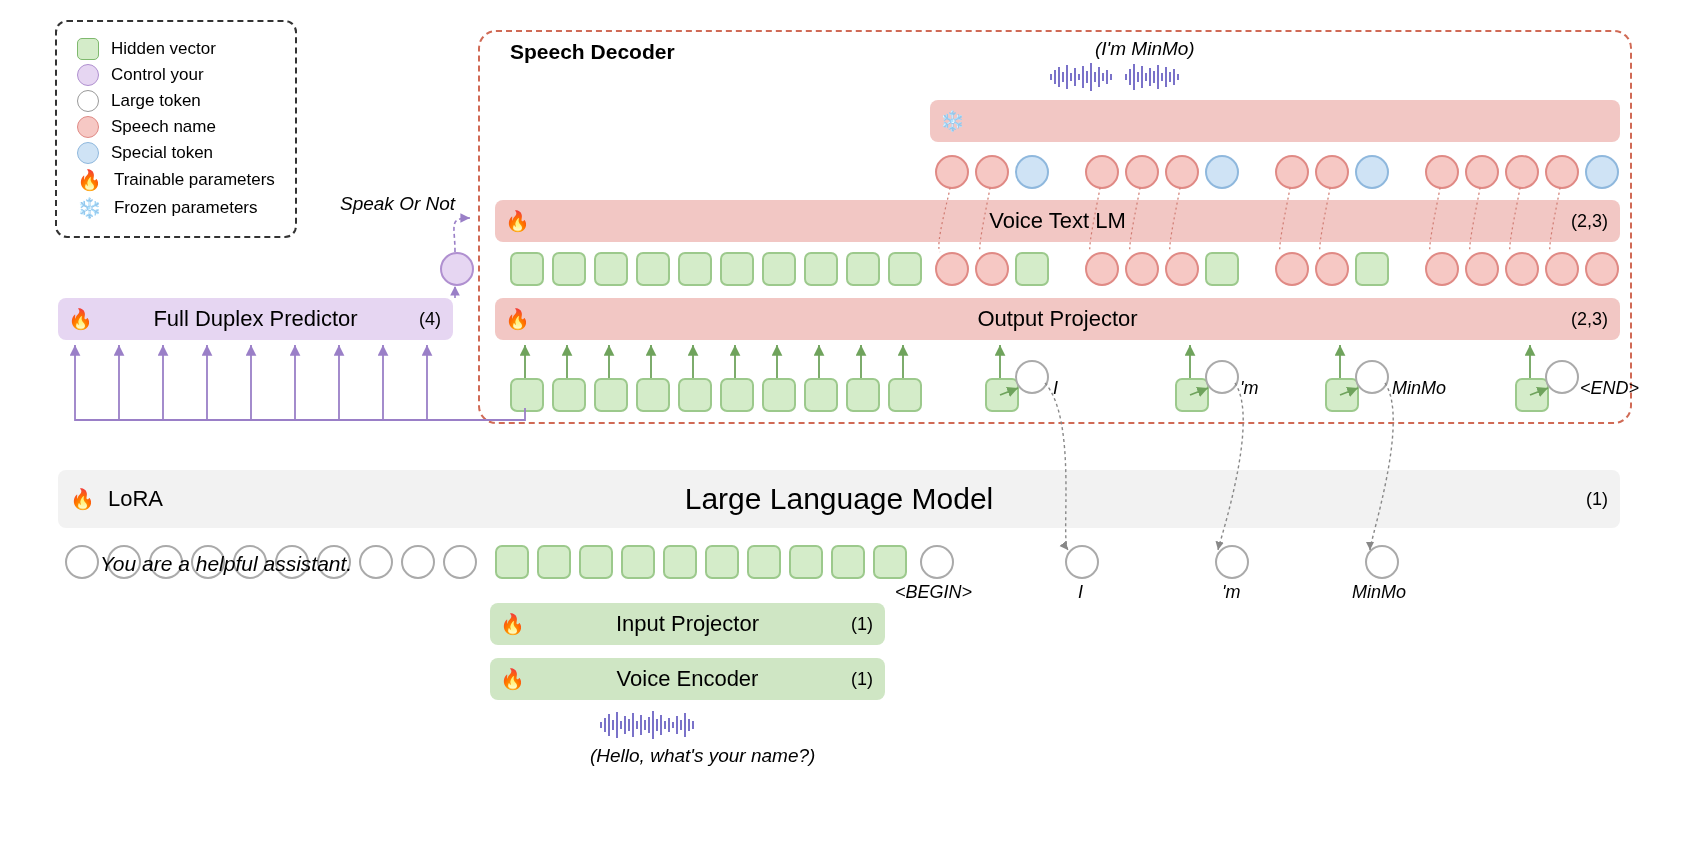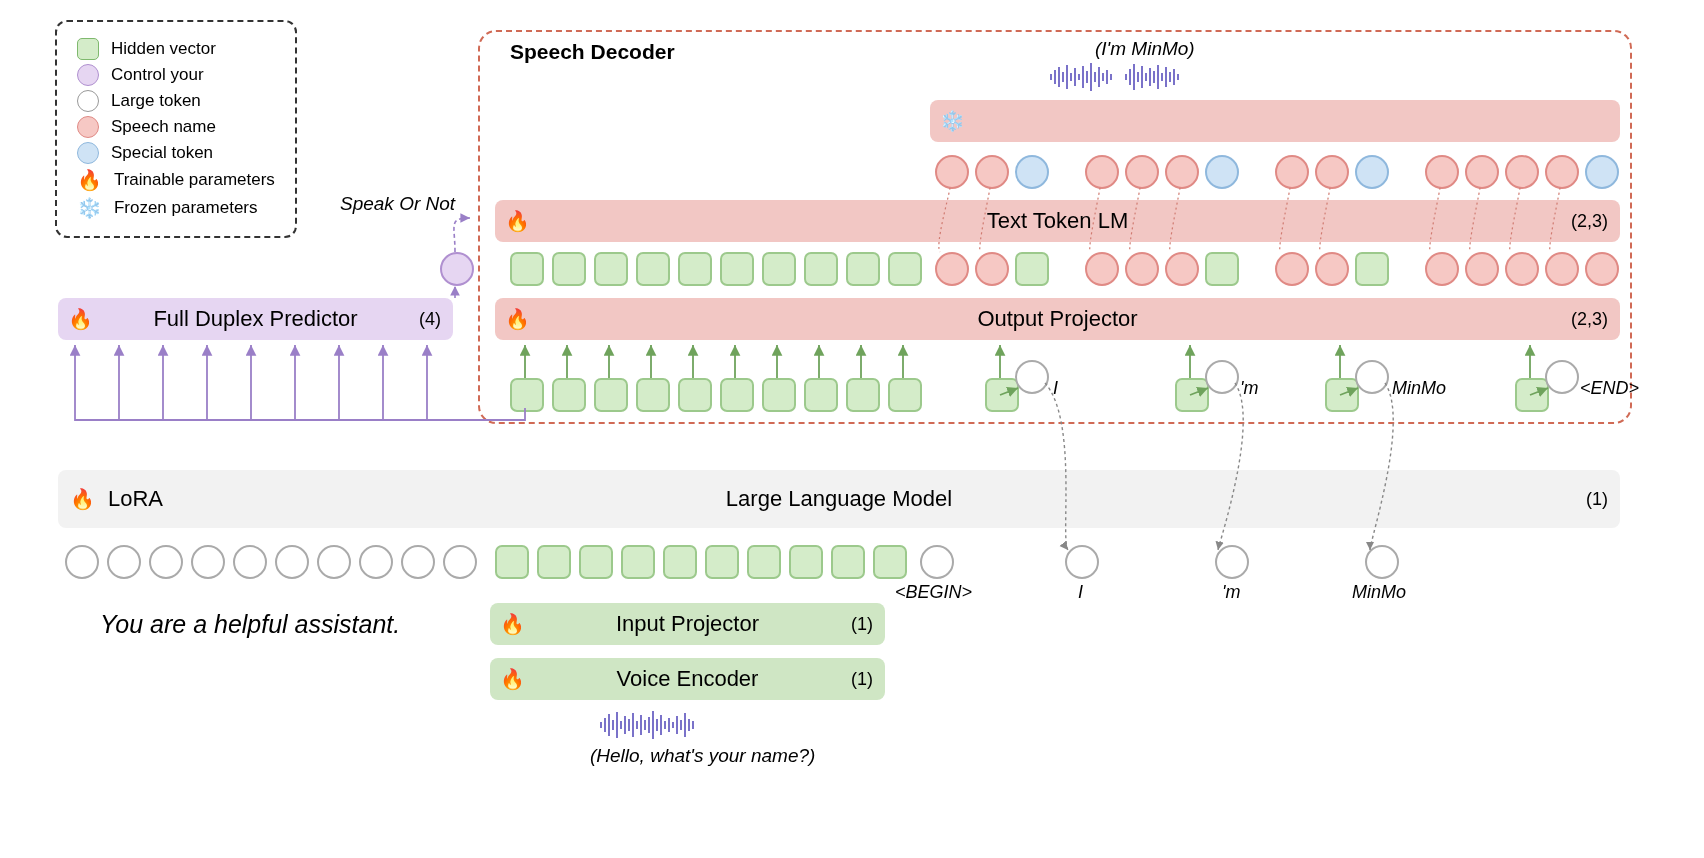--- a/index.html
+++ b/index.html
@@ -131,21 +131,21 @@
 <div class="circ c-blue" style="top:155px; left:1355px"></div>
 <div class="circ c-pink" style="top:155px; left:1425px"></div>
 <div class="circ c-pink" style="top:155px; left:1465px"></div>
 <div class="circ c-pink" style="top:155px; left:1505px"></div>
 <div class="circ c-pink" style="top:155px; left:1545px"></div>
 <div class="circ c-blue" style="top:155px; left:1585px"></div>
 </div>
 
 <div class="block pink-block" style="top:200px; left:495px; width:1125px; height:42px;">
   <span style="position:absolute; left:10px" class="fire">🔥</span>
-  <span>Text Token LM</span>
+  <span>Voice Text LM</span>
   <span class="stage">(2,3)</span>
 </div>
 
 <div>
 <div class="sq" style="top:252px; left:510px"></div>
 <div class="sq" style="top:252px; left:552px"></div>
 <div class="sq" style="top:252px; left:594px"></div>
 <div class="sq" style="top:252px; left:636px"></div>
 <div class="sq" style="top:252px; left:678px"></div>
 <div class="sq" style="top:252px; left:720px"></div>
@@ -206,21 +206,21 @@
 <div class="circ c-grey" style="top:360px; left:1545px"></div>
 </div>
 <div class="lbl italic" style="top:378px; left:1053px">I</div>
 <div class="lbl italic" style="top:378px; left:1240px">'m</div>
 <div class="lbl italic" style="top:378px; left:1392px">MinMo</div>
 <div class="lbl italic" style="top:378px; left:1580px">&lt;END&gt;</div>
 
 <div class="block grey-block" style="top:470px; left:58px; width:1562px; height:58px;">
   <span style="position:absolute; left:12px" class="fire">🔥</span>
   <span style="position:absolute; left:50px; font-size:22px">LoRA</span>
-  <span style="font-size:22px">Large Language Model</span>
+  <span style="font-size:30px">Large Language Model</span>
   <span class="stage">(1)</span>
 </div>
 
 <div>
 <div class="circ c-grey" style="top:545px; left:65px"></div>
 <div class="circ c-grey" style="top:545px; left:107px"></div>
 <div class="circ c-grey" style="top:545px; left:149px"></div>
 <div class="circ c-grey" style="top:545px; left:191px"></div>
 <div class="circ c-grey" style="top:545px; left:233px"></div>
 <div class="circ c-grey" style="top:545px; left:275px"></div>
@@ -236,21 +236,21 @@
 <div class="sq" style="top:545px; left:705px"></div>
 <div class="sq" style="top:545px; left:747px"></div>
 <div class="sq" style="top:545px; left:789px"></div>
 <div class="sq" style="top:545px; left:831px"></div>
 <div class="sq" style="top:545px; left:873px"></div>
 <div class="circ c-grey" style="top:545px; left:920px"></div>
 <div class="circ c-grey" style="top:545px; left:1065px"></div>
 <div class="circ c-grey" style="top:545px; left:1215px"></div>
 <div class="circ c-grey" style="top:545px; left:1365px"></div>
 </div>
-<div class="lbl italic" style="top:610px; left:100px; font-size:25px">You are a helpful assistant.</div>
+<div class="lbl italic" style="top:552px; left:100px; font-size:21px">You are a helpful assistant.</div>
 <div class="lbl italic" style="top:582px; left:895px">&lt;BEGIN&gt;</div>
 <div class="lbl italic" style="top:582px; left:1078px">I</div>
 <div class="lbl italic" style="top:582px; left:1222px">'m</div>
 <div class="lbl italic" style="top:582px; left:1352px">MinMo</div>
 
 <div class="block green-block" style="top:603px; left:490px; width:395px; height:42px;">
   <span style="position:absolute; left:10px" class="fire">🔥</span>
   <span>Input Projector</span>
   <span class="stage">(1)</span>
 </div>

